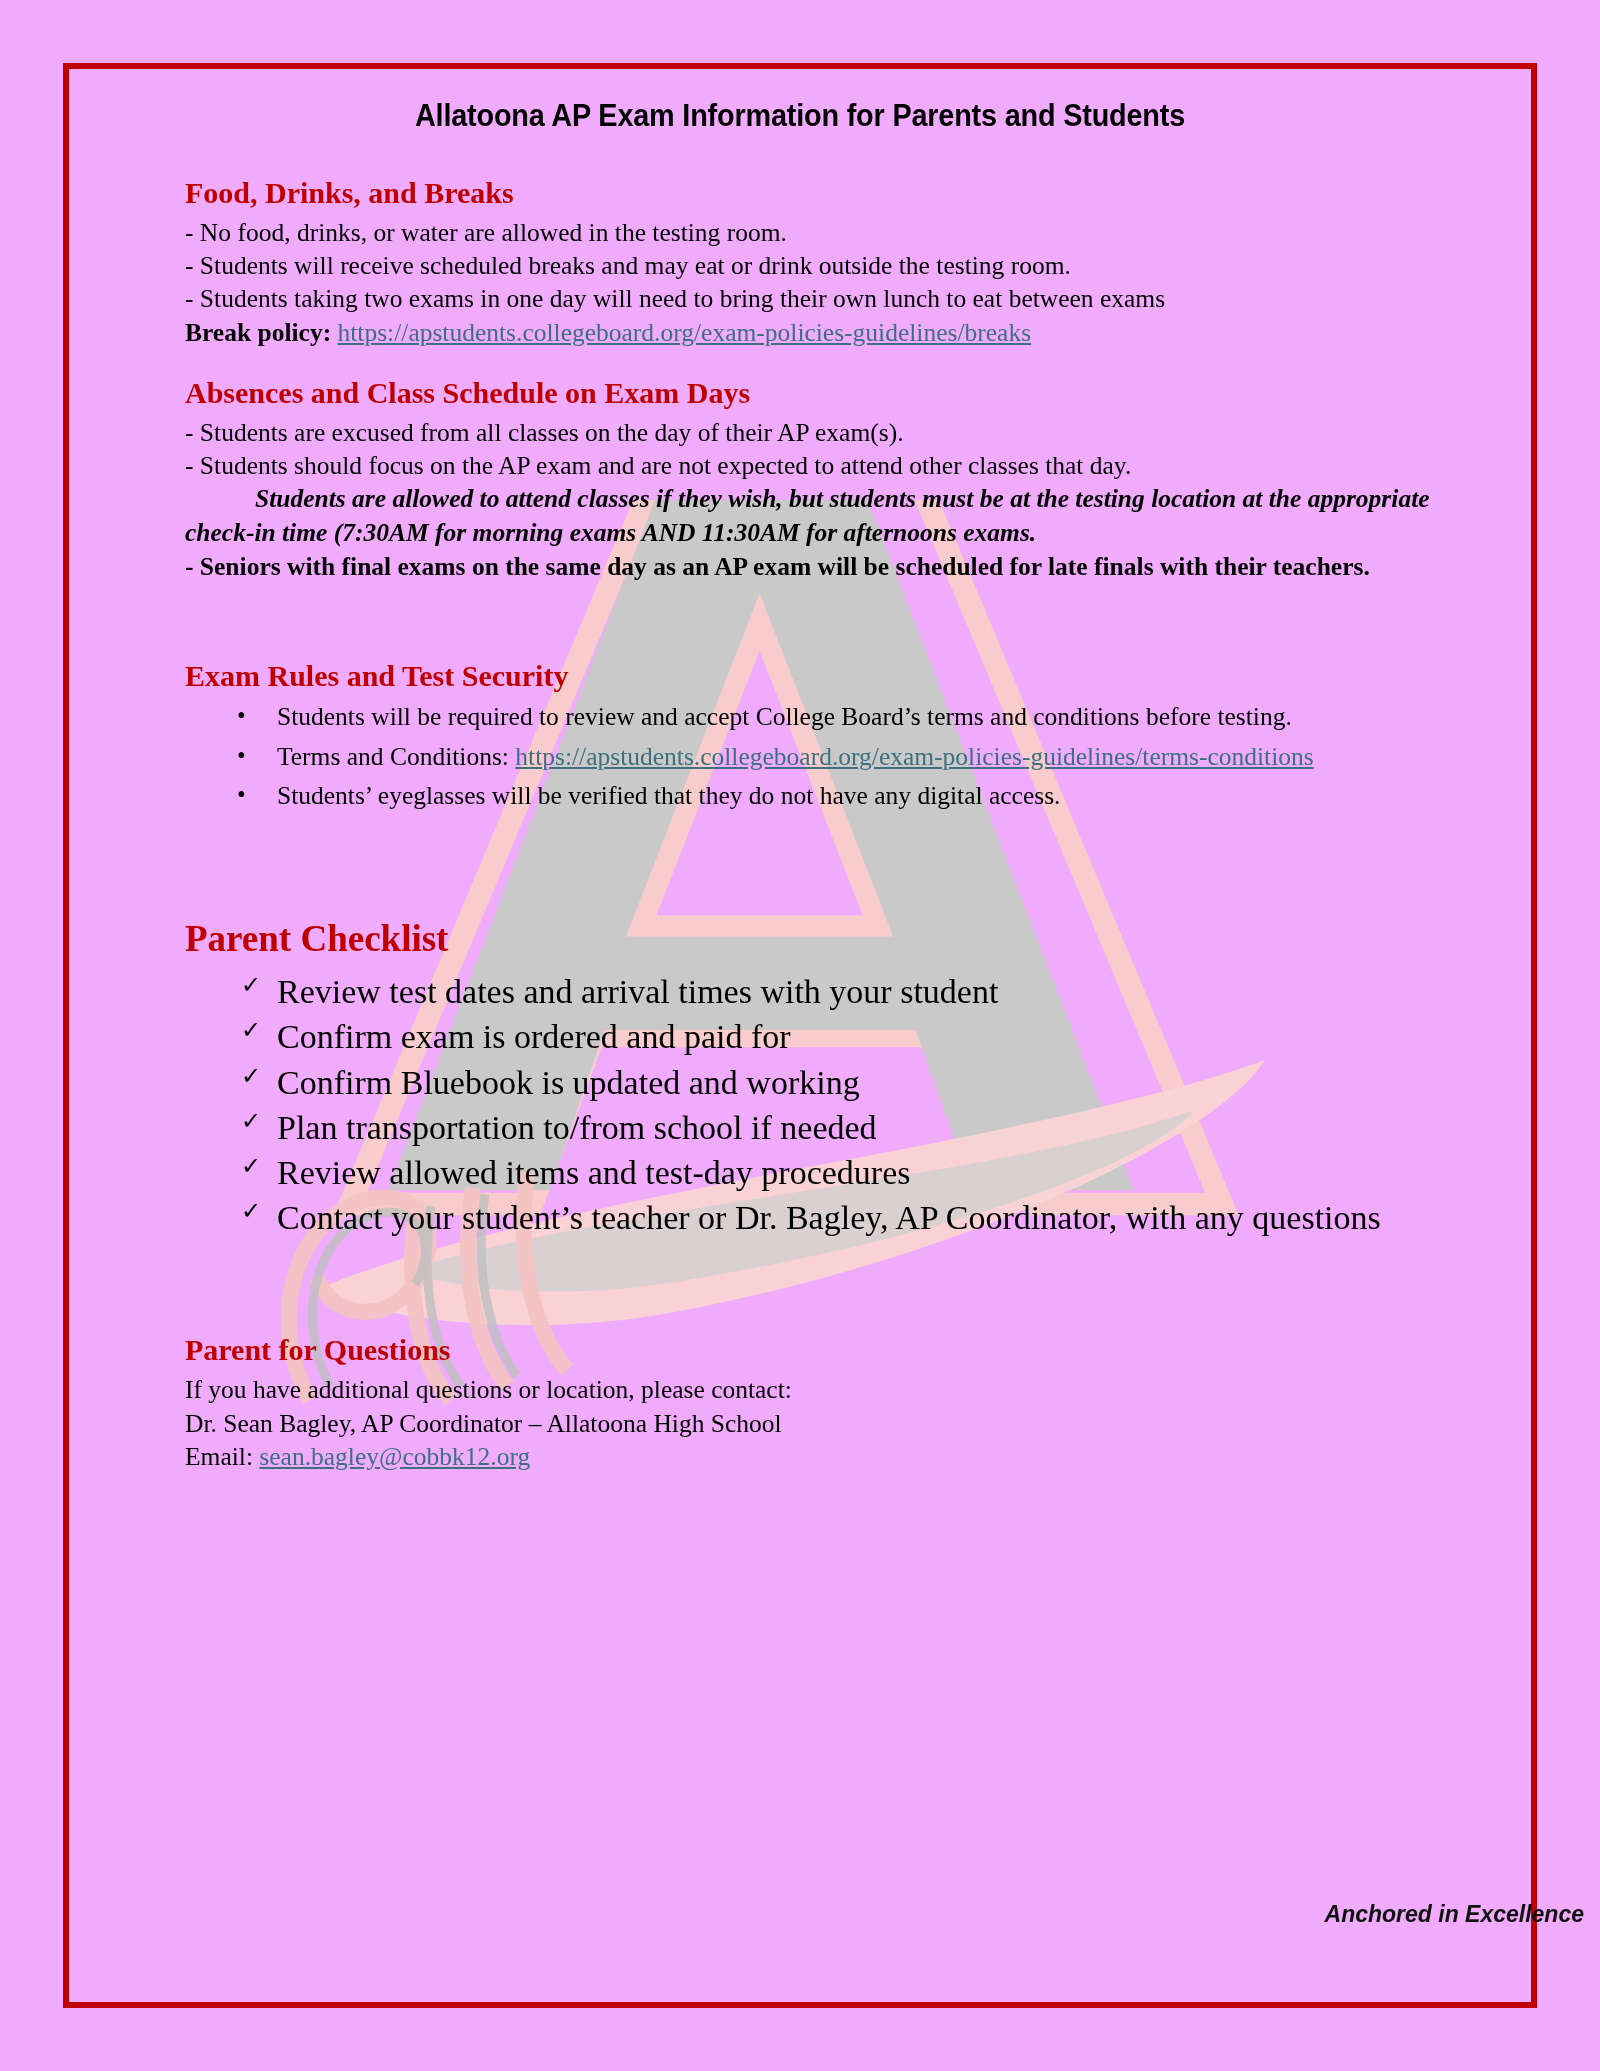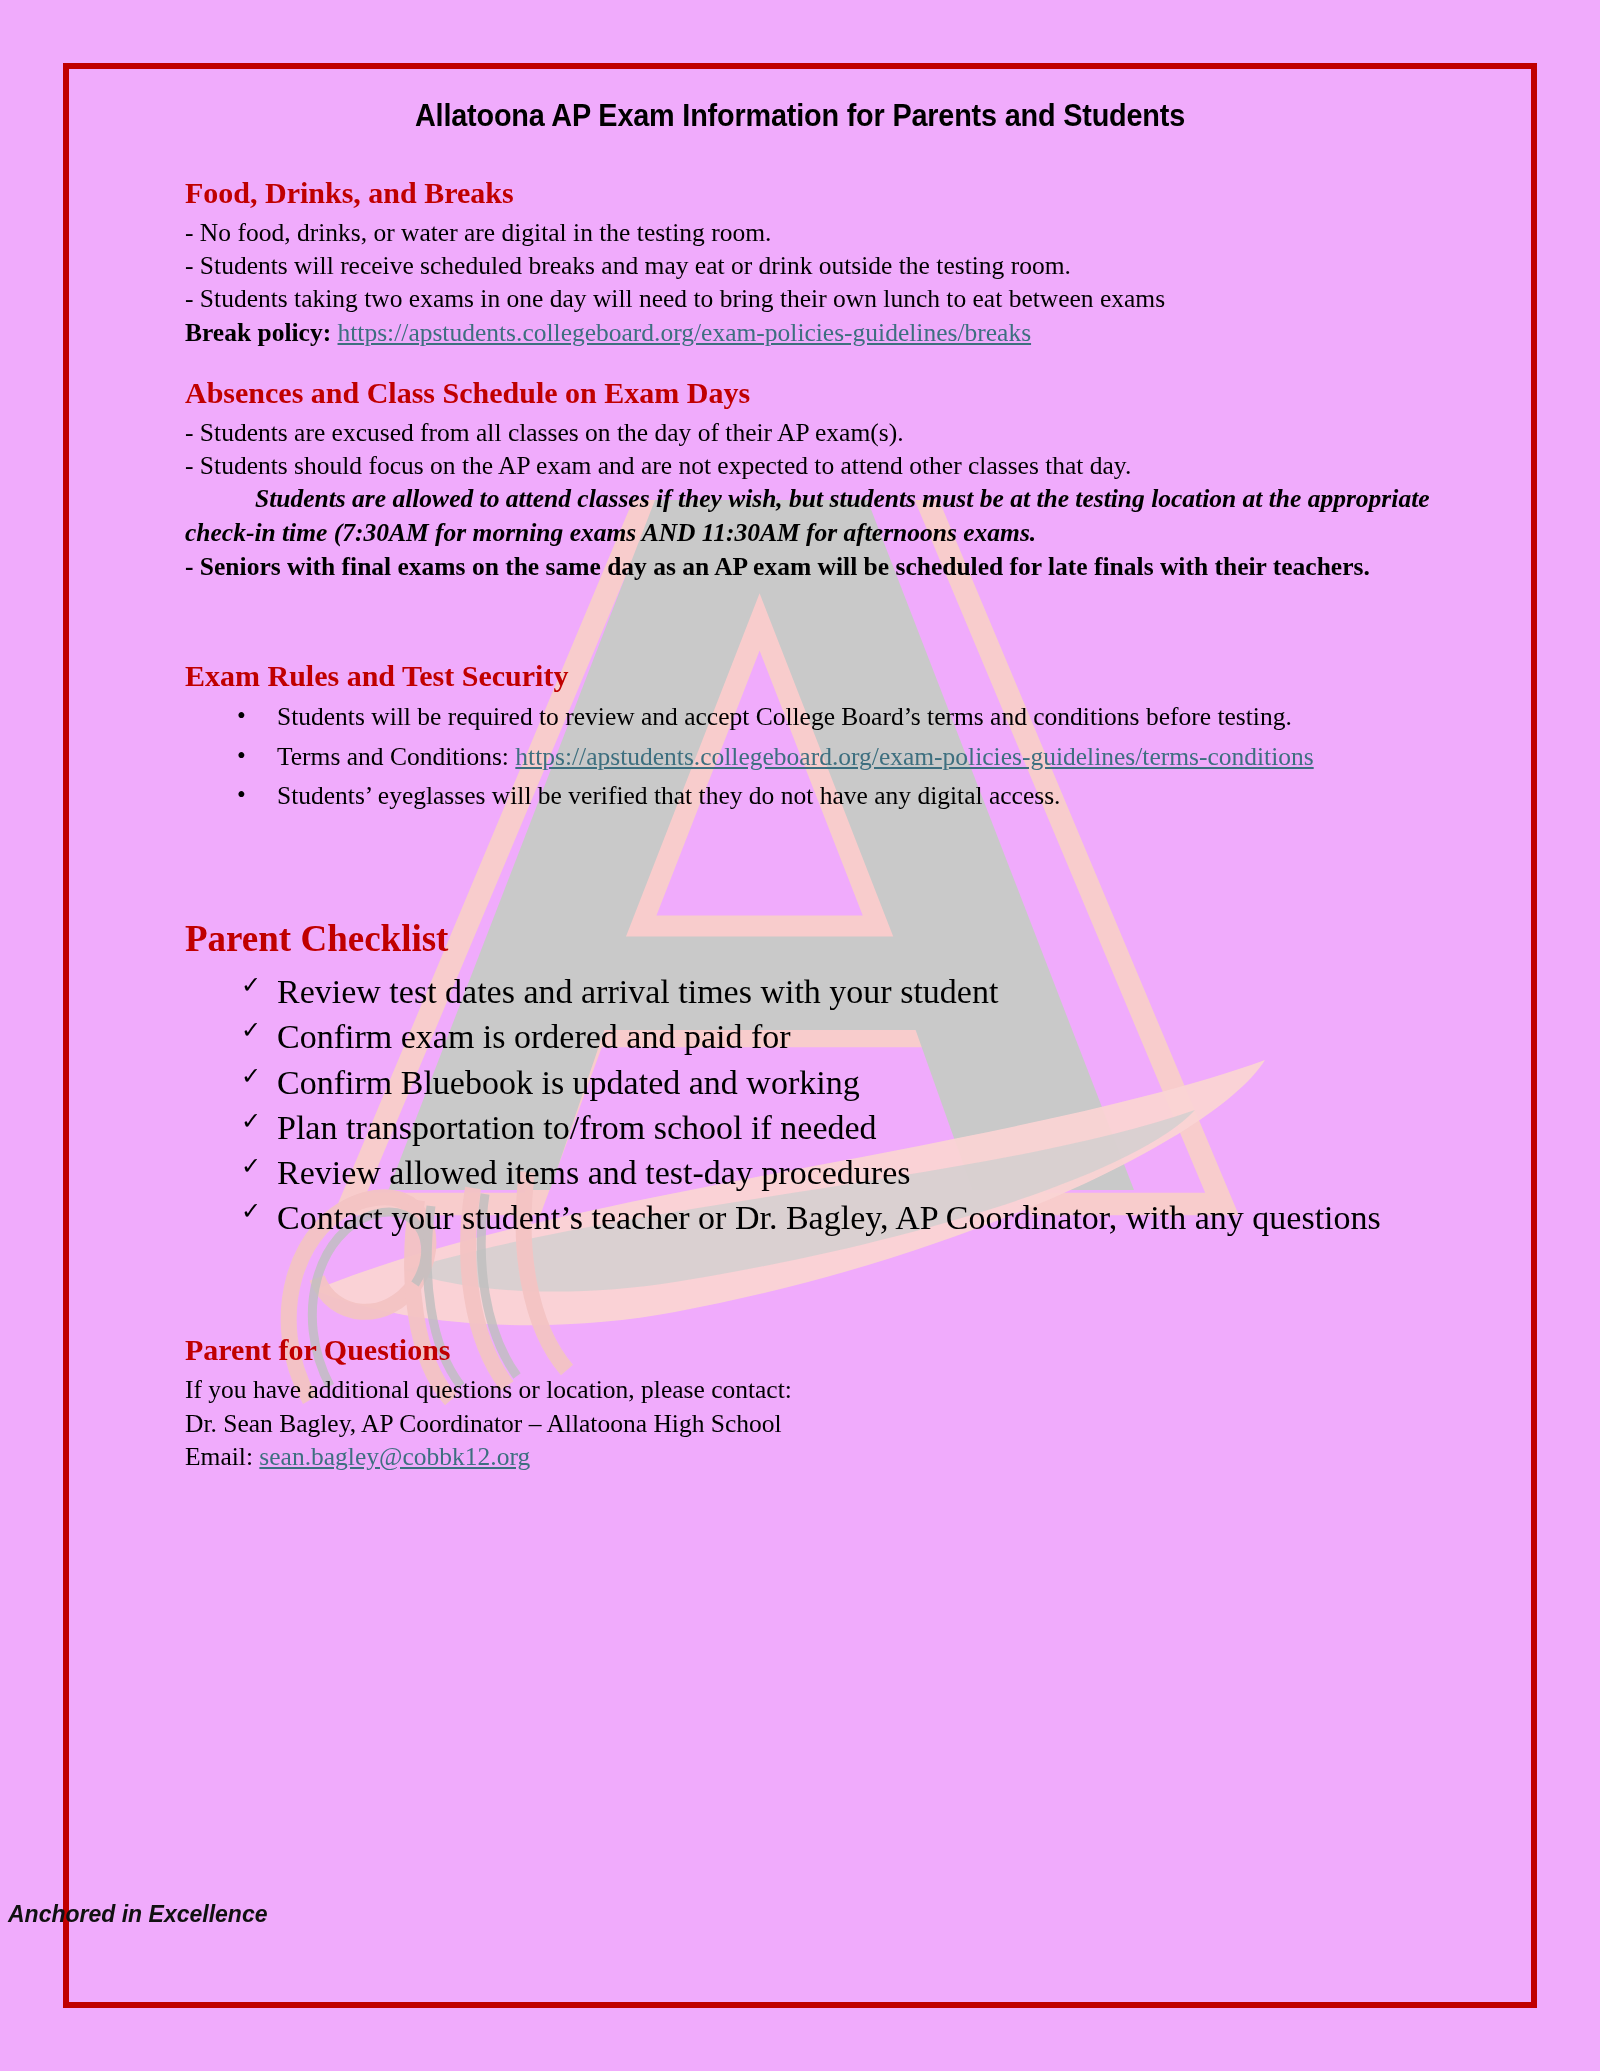--- a/index.html
+++ b/index.html
@@ -154,28 +154,27 @@
     left: 56px;
     top: 0px;
     font-size: 24px;
   }
 
   .footer {
     position: absolute;
     left: 0;
     right: 16px;
     bottom: 143px;
-    text-align: left;
+    text-align: right;
     font-family: "Liberation Sans", "DejaVu Sans", sans-serif;
     font-weight: bold;
     font-style: italic;
     font-size: 23px;
     color: #111111;
     z-index: 2;
-    margin-left: 8px;
   }
 </style>
 </head>
 <body>
 
 <div class="page">
 
   <div class="frame"></div>
 
   <div class="watermark">
@@ -206,21 +205,21 @@
   </div>
 
   <div class="content">
 
     <h1 class="doc-title">Allatoona AP Exam Information for Parents and Students</h1>
 
     <div class="body-area">
 
       <section>
         <h2 class="section-head">Food, Drinks, and Breaks</h2>
-        <p class="line">- No food, drinks, or water are digital in the testing room.</p>
+        <p class="line">- No food, drinks, or water are allowed in the testing room.</p>
         <p class="line">- Students will receive scheduled breaks and may eat or drink outside the testing room.</p>
         <p class="line">- Students taking two exams in one day will need to bring their own lunch to eat between exams</p>
         <p class="line"><span class="bold">Break policy:</span> <span class="link">https://apstudents.collegeboard.org/exam-policies-guidelines/breaks</span></p>
       </section>
 
       <div class="sec-gap"></div>
 
       <section>
         <h2 class="section-head">Absences and Class Schedule on Exam Days</h2>
         <p class="line">- Students are excused from all classes on the day of their AP exam(s).</p>

